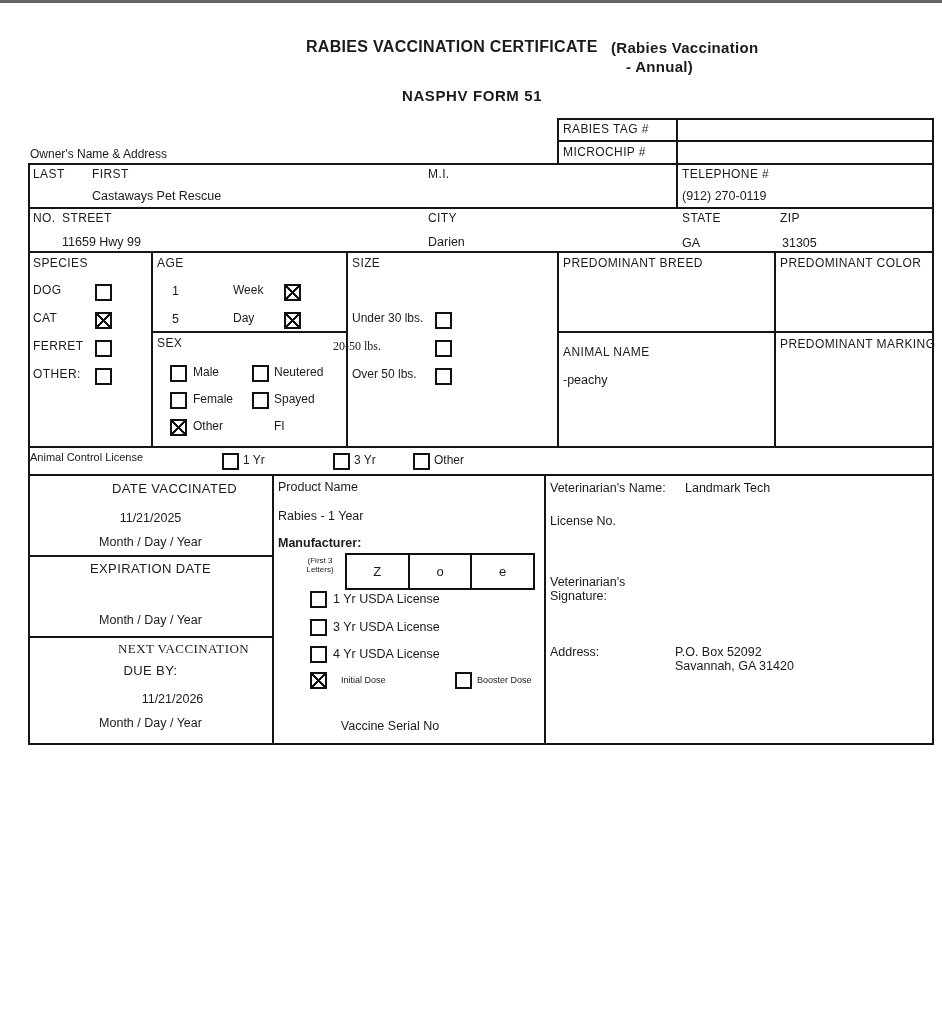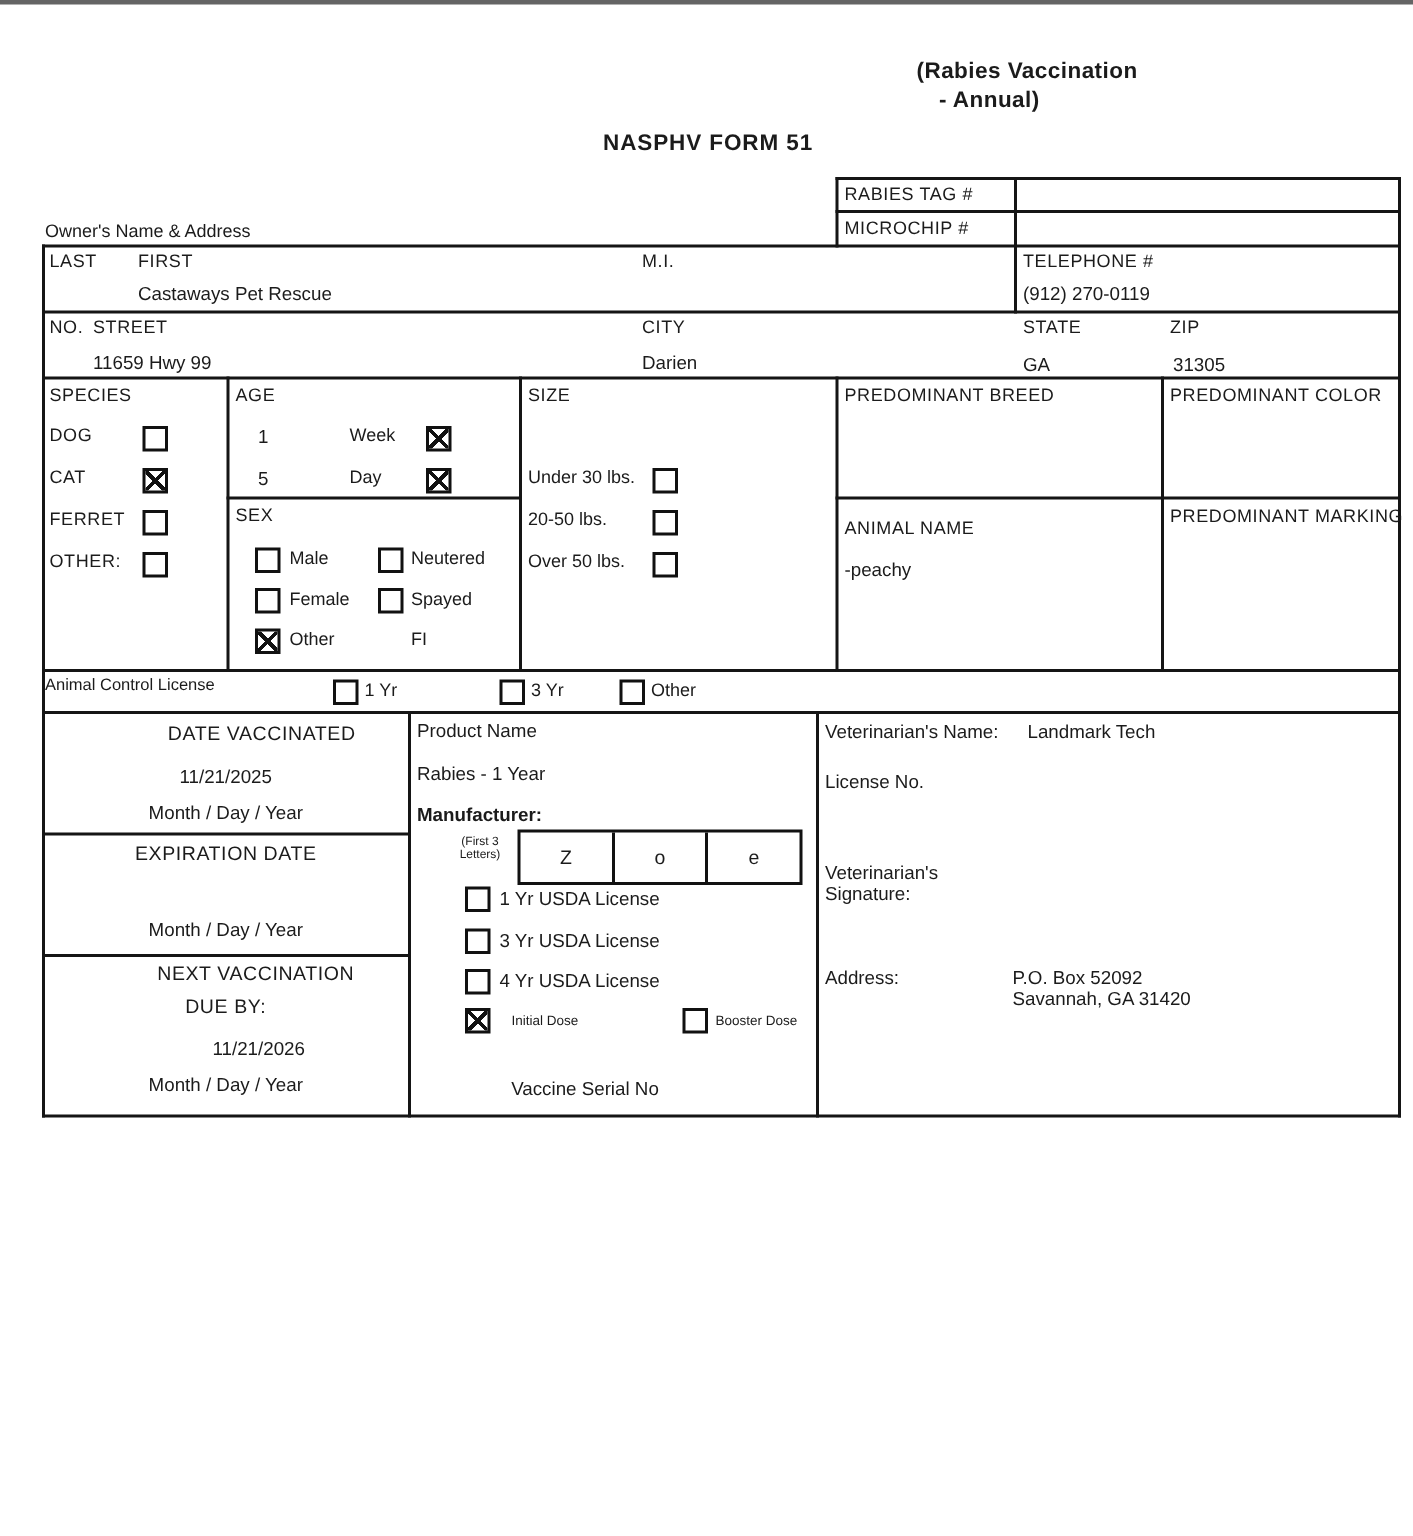--- a/index.html
+++ b/index.html
@@ -32,20 +32,21 @@
   .l3cell{flex:1;display:flex;align-items:center;justify-content:center;font-size:13px;border-left:2px solid #111;}
   .l3cell:first-child{border-left:none;}
   .field{position:absolute;background:transparent;}
 </style>
 </head>
 <body>
 
 <div class="page">
   <div class="topstrip"></div>
 
+  <div class="t b s16" style="left:306px;top:38px;">RABIES VACCINATION CERTIFICATE</div>
   <div class="t b s15" style="left:611px;top:39px;">(Rabies Vaccination</div>
   <div class="t b s15" style="left:626px;top:58px;">- Annual)</div>
   <div class="t b s15" style="left:402px;top:87px;letter-spacing:.6px;">NASPHV FORM 51</div>
 
   <div class="hl" style="left:557px;top:118px;width:377px;"></div>
   <div class="hl" style="left:557px;top:140px;width:377px;"></div>
   <div class="hl" style="left:28px;top:163px;width:906px;"></div>
   <div class="hl" style="left:28px;top:207px;width:906px;"></div>
   <div class="hl" style="left:28px;top:251px;width:906px;"></div>
   <div class="hl" style="left:151px;top:331px;width:197px;"></div>
@@ -121,21 +122,21 @@
   <div class="t" style="left:193px;top:393px;">Female</div>
   <span class="cb" style="left:252px;top:392px;"></span>
   <div class="t" style="left:274px;top:393px;">Spayed</div>
   <span class="cb checked" style="left:170px;top:419px;"></span>
   <div class="t" style="left:193px;top:420px;">Other</div>
   <div class="t" style="left:274px;top:420px;">FI</div>
 
   <div class="t caps" style="left:352px;top:257px;">SIZE</div>
   <div class="t" style="left:352px;top:312px;">Under 30 lbs.</div>
   <span class="cb" style="left:435px;top:312px;"></span>
-  <div class="t" style="left:352px;top:340px;">20-50 lbs.</div>
+  <div class="t" style="left:333px;top:340px;font-family:Liberation Serif, serif;">20-50 lbs.</div>
   <span class="cb" style="left:435px;top:340px;"></span>
   <div class="t" style="left:352px;top:368px;">Over 50 lbs.</div>
   <span class="cb" style="left:435px;top:368px;"></span>
 
   <div class="t caps" style="left:563px;top:257px;">PREDOMINANT BREED</div>
   <div class="field" style="left:560px;top:275px;width:212px;height:54px;">
       <span class="t"></span>
     </div>
   <div class="t caps" style="left:780px;top:257px;">PREDOMINANT COLOR</div>
   <div class="field" style="left:777px;top:275px;width:153px;height:54px;">
@@ -157,21 +158,21 @@
   <div class="t" style="left:434px;top:454px;">Other</div>
 
   <div class="t s13 ctr" style="left:28px;top:482px;width:293px;">DATE VACCINATED</div>
   <div class="t s125 ctr" style="left:28px;top:511px;width:245px;">11/21/2025</div>
   <div class="t s125 ctr" style="left:28px;top:535px;width:245px;">Month / Day / Year</div>
   <div class="t s13 ctr" style="left:28px;top:562px;width:245px;">EXPIRATION DATE</div>
   <div class="field" style="left:60px;top:580px;width:180px;height:28px;">
       <span class="t"></span>
     </div>
   <div class="t s125 ctr" style="left:28px;top:613px;width:245px;">Month / Day / Year</div>
-  <div class="t s13 ctr" style="left:32px;top:642px;width:277px;">NEXT VACCINATION</div>
+  <div class="t s13 ctr" style="left:45px;top:642px;width:277px;font-family:Liberation Serif, serif;">NEXT VACCINATION</div>
   <div class="t s13 ctr" style="left:28px;top:664px;width:245px;">DUE BY:</div>
   <div class="t s125 ctr" style="left:28px;top:692px;width:289px;">11/21/2026</div>
   <div class="t s125 ctr" style="left:28px;top:716px;width:245px;">Month / Day / Year</div>
 
   <div class="t s125" style="left:278px;top:480px;">Product Name</div>
   <div class="t s125" style="left:278px;top:509px;">Rabies - 1 Year</div>
   <div class="t s125 b" style="left:278px;top:536px;">Manufacturer:</div>
   <div class="t s8 ctr" style="left:297px;top:557px;width:46px;">(First 3 Letters)</div>
   <div class="l3box">
     <div class="l3cell">Z</div>

